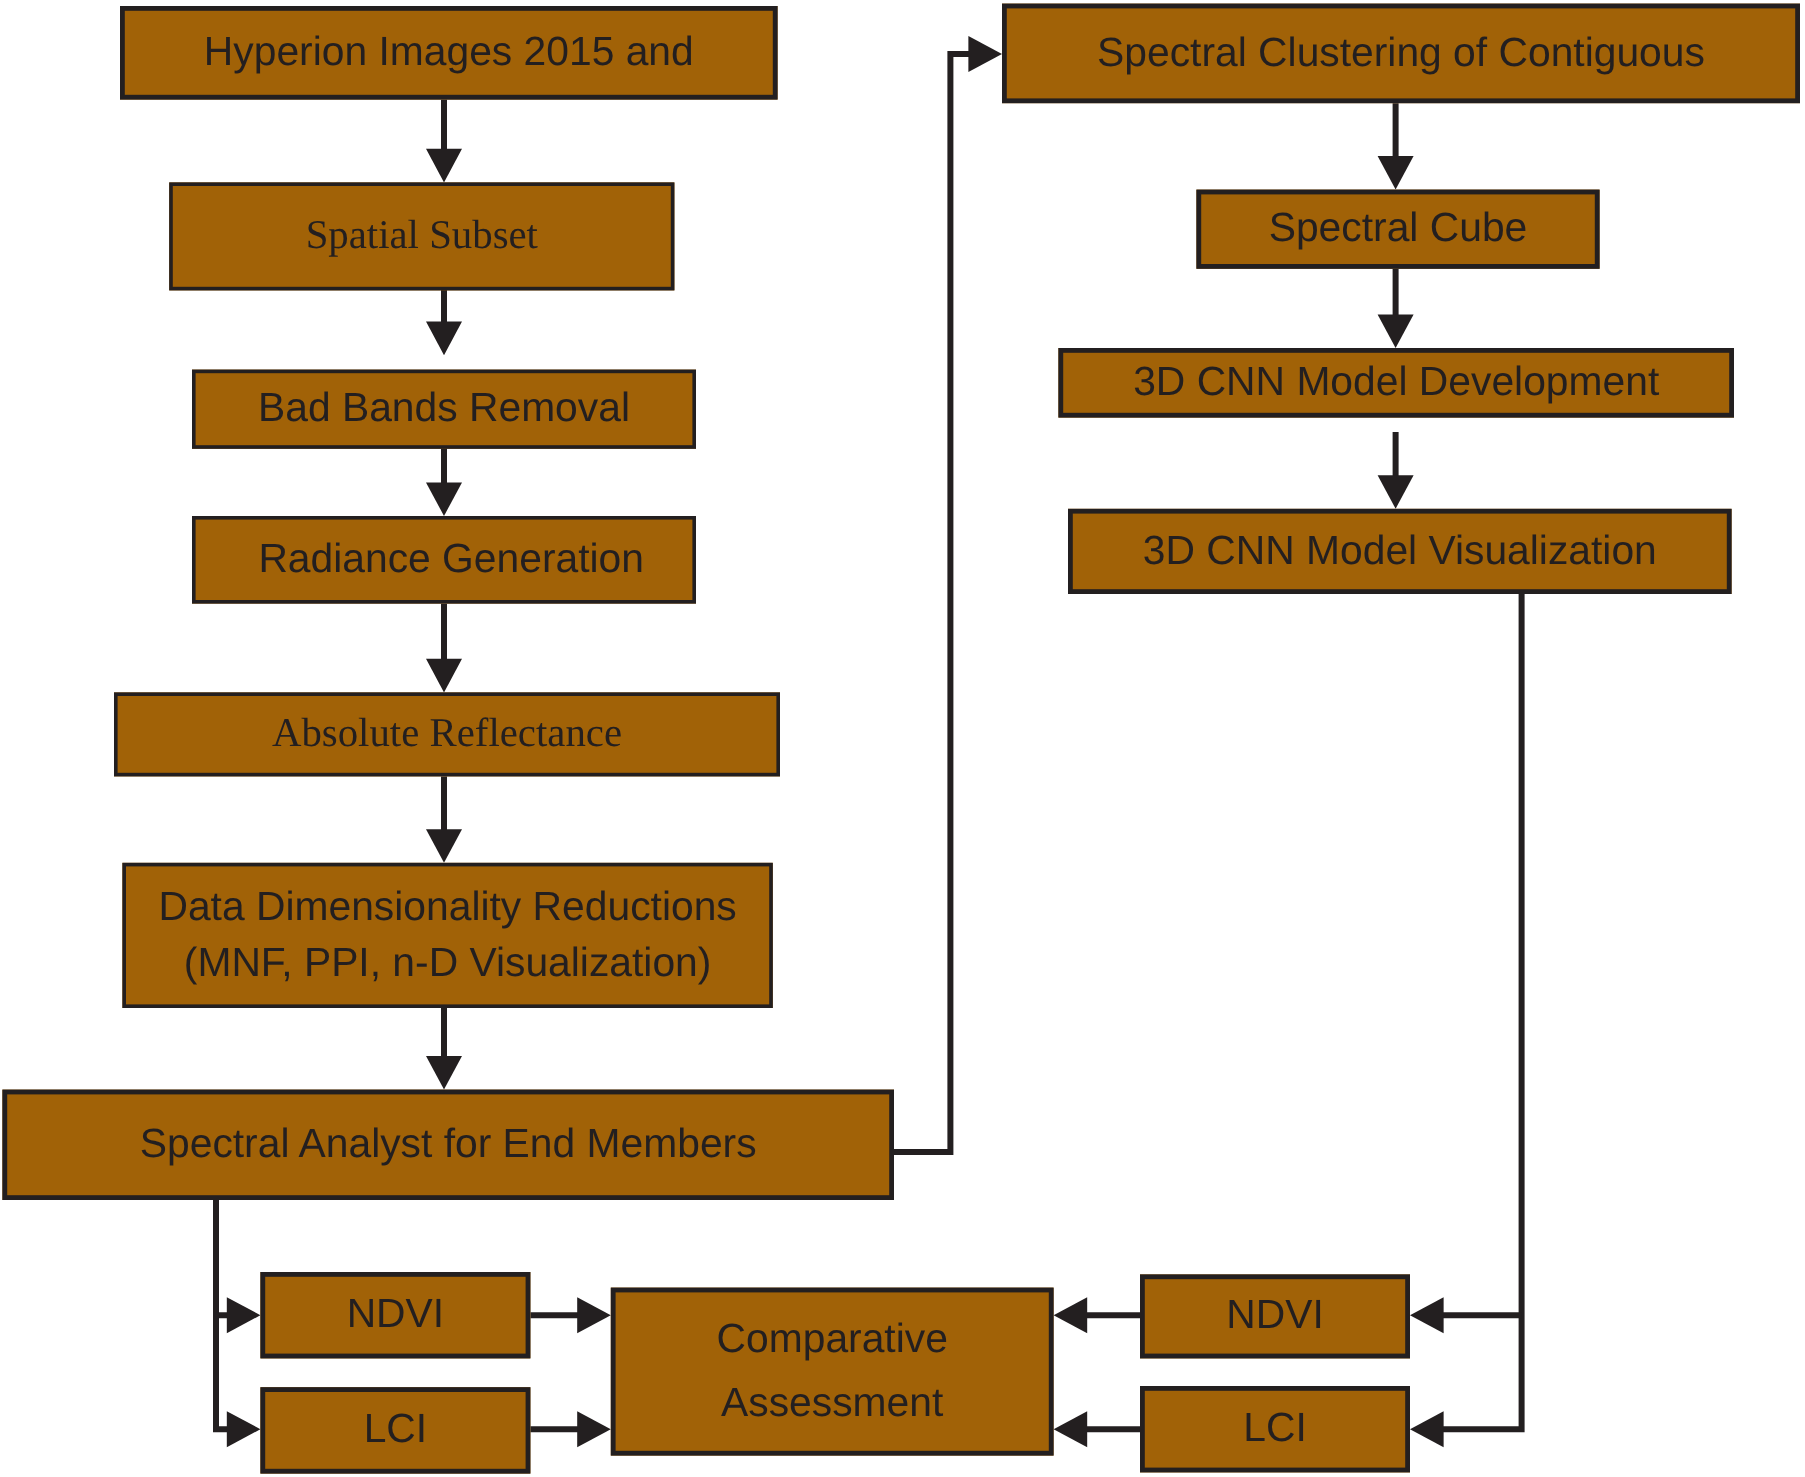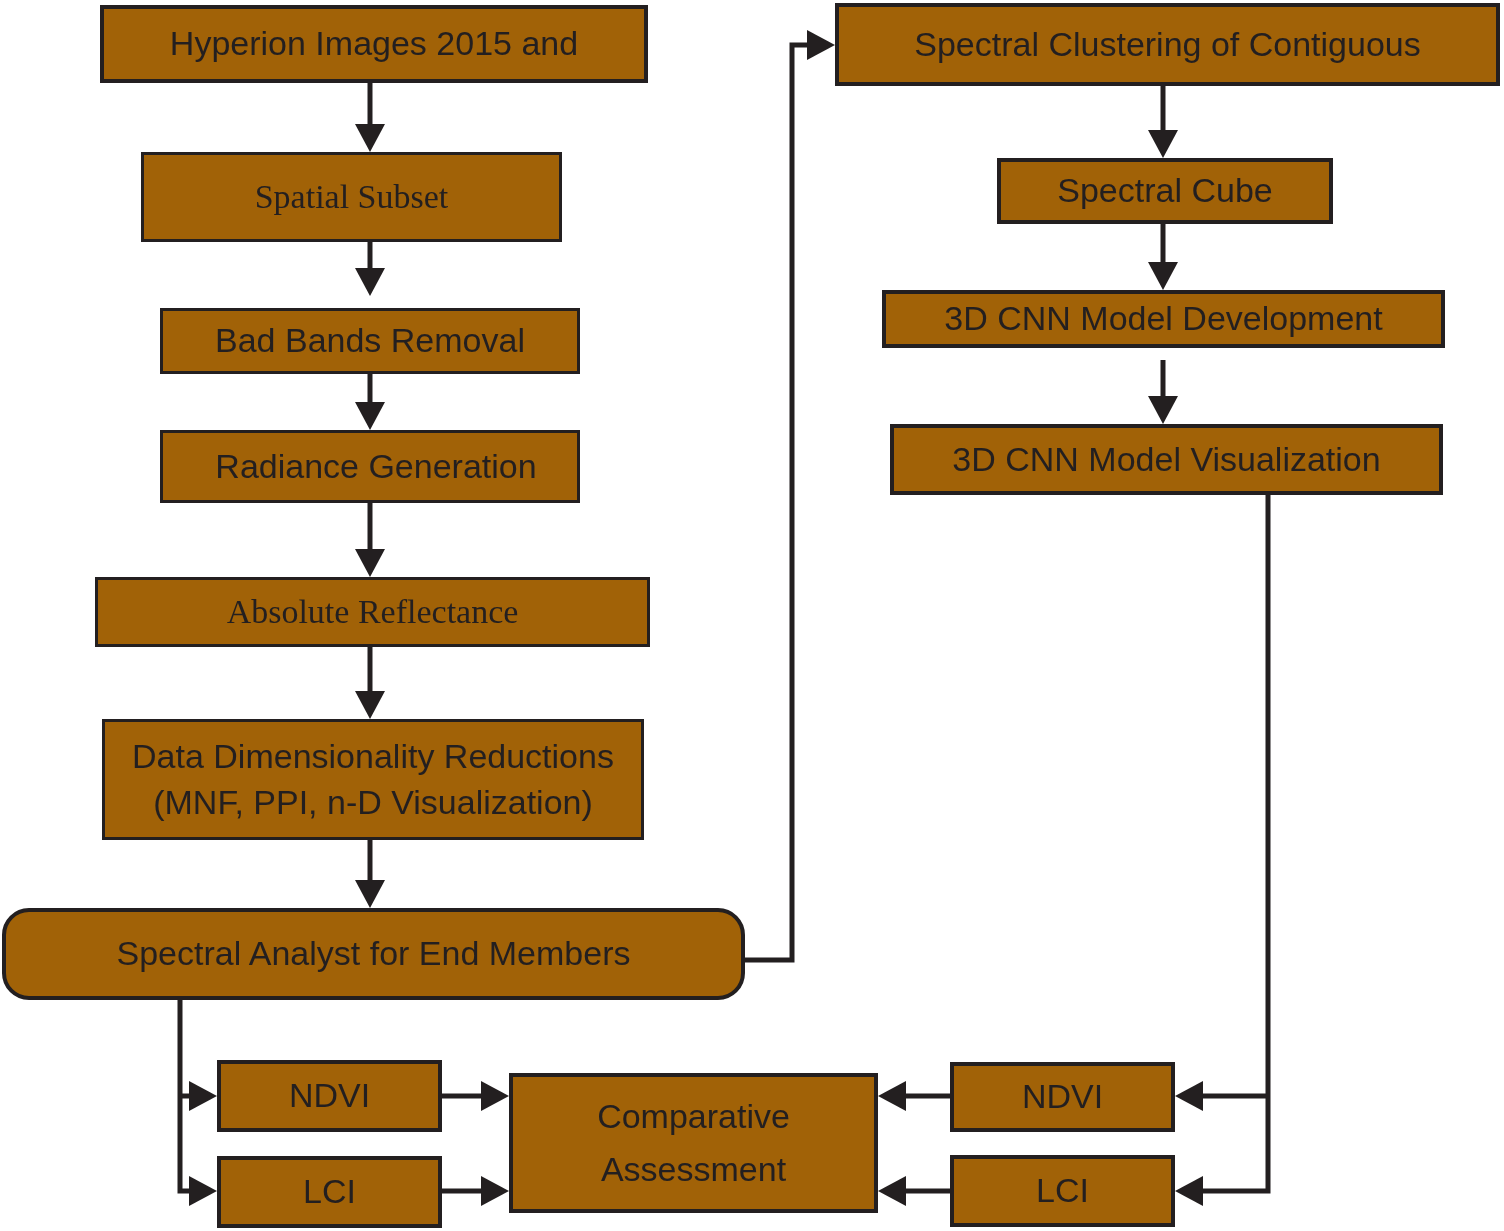--- a/index.html
+++ b/index.html
@@ -25,21 +25,21 @@
     z-index:2;
   }
   .b3{border-width:3px;}
   
   .bx-hyperion   {left:100px; top:5px;    width:548px; height:78px;}
   .bx-spatial    {left:141px; top:152px;  width:421px; height:90px;font-family:Liberation Serif, serif;}
   .bx-badbands   {left:160px; top:296px;  width:420px; height:66px;margin-top:12px;}
   .bx-radiance   {left:160px; top:430px;  width:420px; height:73px;padding-left:12px;}
   .bx-reflect    {left:95px;  top:577px;  width:555px; height:70px;font-family:Liberation Serif, serif;}
   .bx-dimred     {left:84px;  top:719px;  width:542px; height:121px;margin-left:18px;}
-  .bx-analyst    {left:2px;   top:908px;  width:743px; height:92px;border-radius:27px;}
+  .bx-analyst    {left:2px;   top:908px;  width:743px; height:92px;}
   
   .bx-clustering {left:835px; top:3px;    width:665px; height:83px;}
   .bx-cube       {left:997px; top:158px;  width:336px; height:66px;}
   .bx-dev        {left:882px; top:290px;  width:563px; height:58px;}
   .bx-opt        {left:890px; top:424px;  width:553px; height:71px;}
   
   .bx-ndvi-l     {left:217px; top:1060px; width:225px; height:72px;}
   .bx-lci-l      {left:217px; top:1156px; width:225px; height:72px;}
   .bx-ca         {left:509px; top:1073px; width:369px; height:140px; padding:0 18px; line-height:1.55;}
   .bx-ndvi-r     {left:950px; top:1062px; width:225px; height:70px;}

